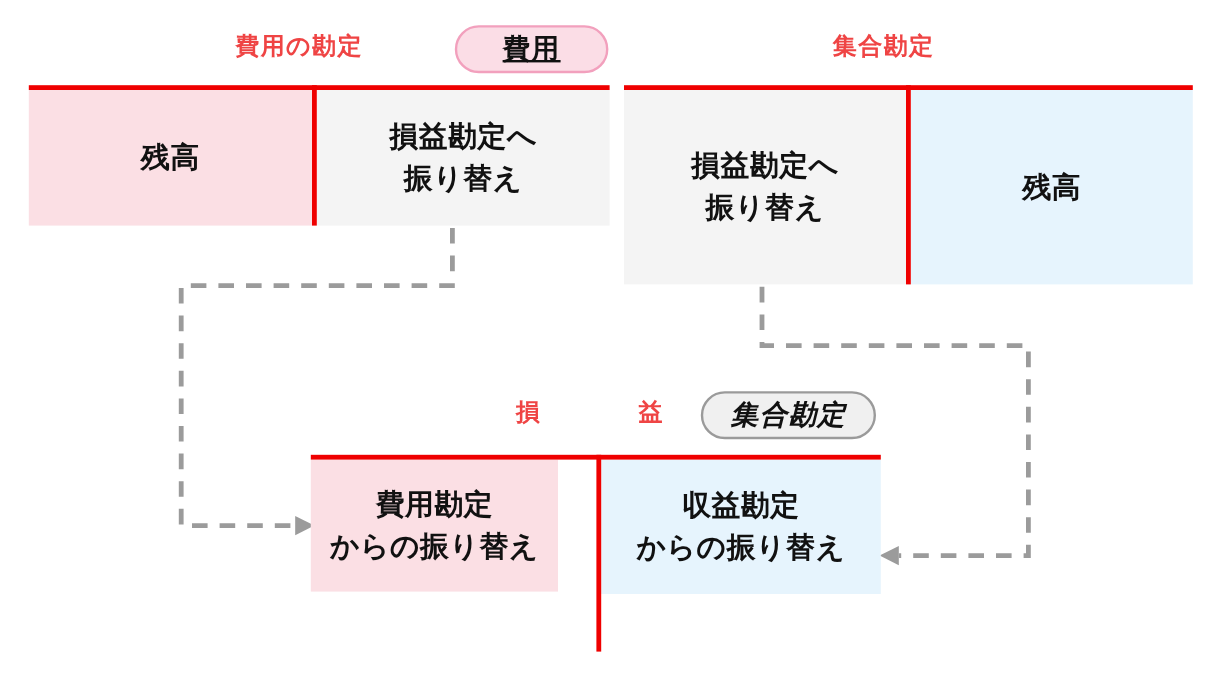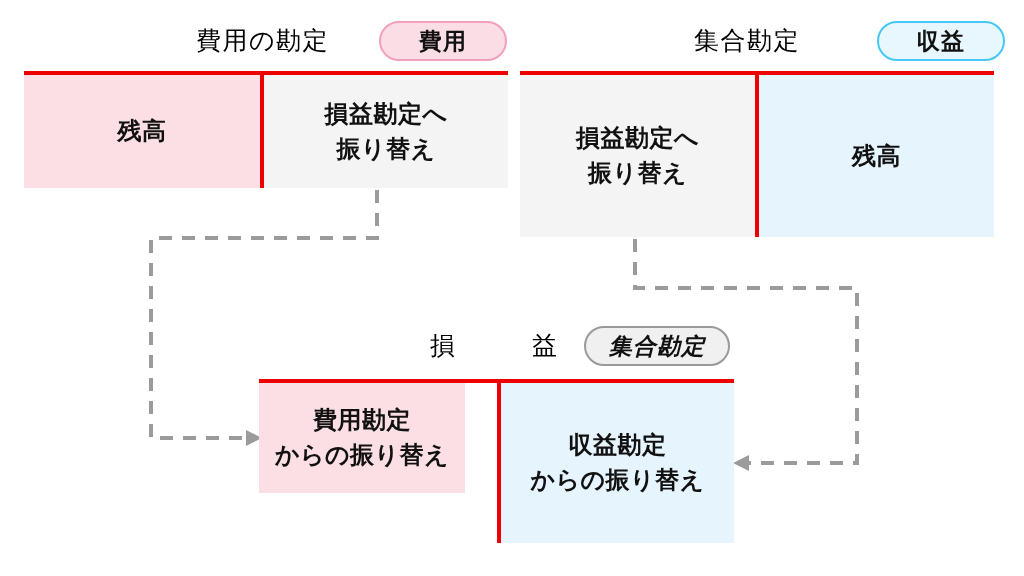--- a/index.html
+++ b/index.html
@@ -18,25 +18,25 @@
   #canvas {
     position: relative;
     width: 1024px;
     height: 576px;
     background: #ffffff;
   }
 
   
   .acct-title {
     position: absolute;
-    font-size: 25px;
-    font-weight: 400;
+    font-size: 20px;
+    font-weight: 700;
     letter-spacing: 0.06em;
     white-space: nowrap;
-    color: #000000;
+    color: #ef4444;
     line-height: 1;
   }
 
   
   .badge {
     position: absolute;
     display: flex;
     align-items: center;
     justify-content: center;
     border-radius: 999px;
@@ -44,20 +44,21 @@
     font-weight: 700;
     letter-spacing: 0.05em;
     line-height: 1;
     white-space: nowrap;
     box-sizing: border-box;
   }
   .badge-expense {
     background: #fbdde6;
     border: 2.5px solid #f2a0bd;
     color: #111111;
+    text-decoration: underline;
   }
   .badge-revenue {
     background: #e8f6fd;
     border: 2.5px solid #46c8f5;
     color: #111111;
   }
   .badge-summary {
     background: #f0f0f0;
     border: 2.5px solid #9a9a9a;
     color: #111111;
@@ -144,21 +145,20 @@
   <div class="cell cell-gray" style="left:264px; top:75px; width:244px; height:113px;">
     <span class="line">損益勘定へ</span>
     <span class="line">振り替え</span>
   </div>
 
   <div class="rule-h" style="left:24px; top:71px; width:484px;"></div>
   <div class="rule-v" style="left:260px; top:71px; height:117px;"></div>
 
   <div class="acct-title" style="left:694px; top:28px;">集合勘定</div>
 
-  <div class="badge badge-revenue" style="left:877px; top:21px; width:128px; height:40px;">収益</div>
 
   <div class="cell cell-gray" style="left:520px; top:75px; width:235px; height:162px;">
     <span class="line">損益勘定へ</span>
     <span class="line">振り替え</span>
   </div>
 
   <div class="cell cell-blue" style="left:759px; top:75px; width:235px; height:162px;">
     <span class="line">残高</span>
   </div>
 
@@ -169,21 +169,21 @@
 
   <div class="acct-title" style="left:532px; top:333px;">益</div>
 
   <div class="badge badge-summary" style="left:584px; top:326px; width:146px; height:40px;">集合勘定</div>
 
   <div class="cell cell-pink" style="left:259px; top:383px; width:206px; height:110px;">
     <span class="line">費用勘定</span>
     <span class="line">からの振り替え</span>
   </div>
 
-  <div class="cell cell-blue" style="left:501px; top:383px; width:233px; height:160px;">
+  <div class="cell cell-blue" style="left:501px; top:383px; width:233px; height:112px;">
     <span class="line">収益勘定</span>
     <span class="line">からの振り替え</span>
   </div>
 
   <div class="rule-h" style="left:259px; top:379px; width:475px;"></div>
   <div class="rule-v" style="left:497px; top:379px; height:164px;"></div>
 
 </div>
 
 </body></html>

